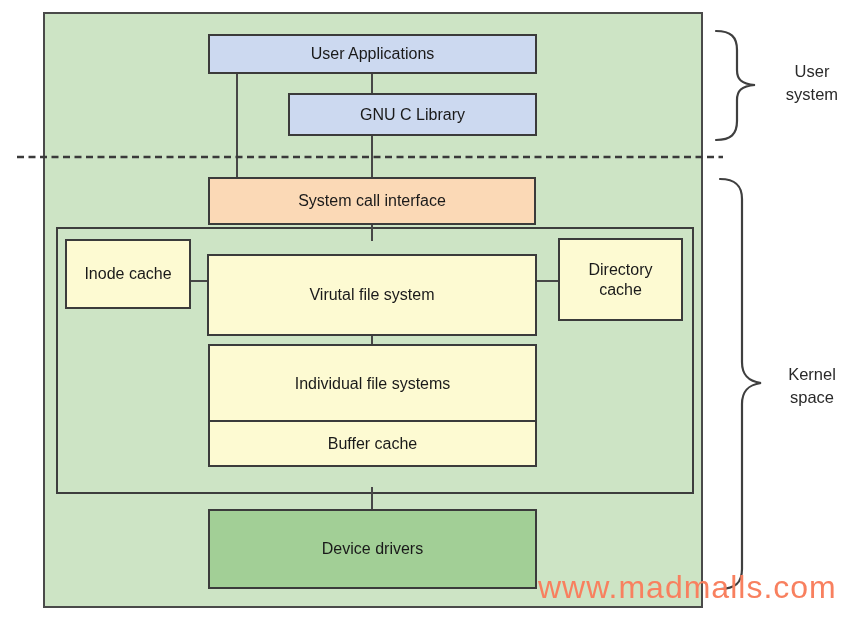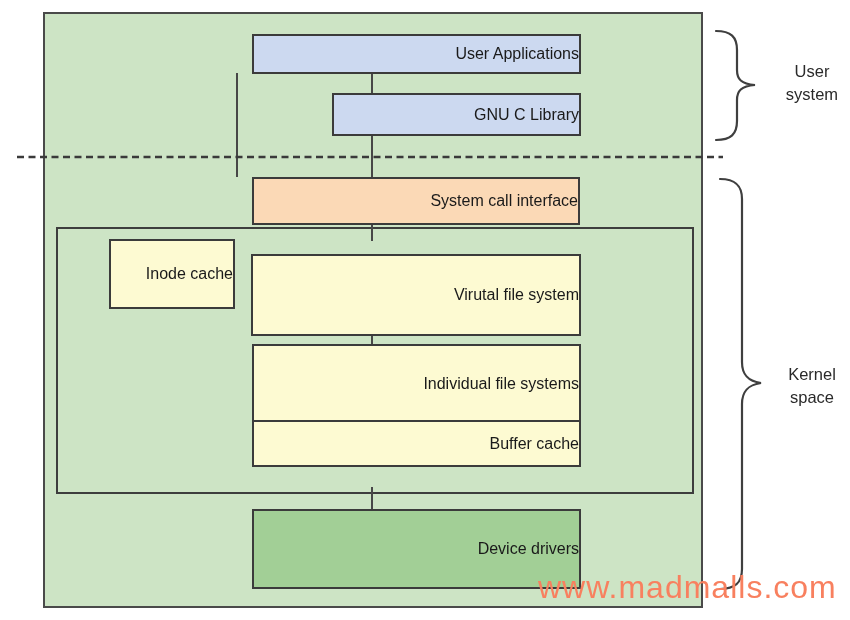--- a/index.html
+++ b/index.html
@@ -11,22 +11,22 @@
     position:absolute;left:43px;top:12px;width:660px;height:596px;
     background:#cde4c5;border:2px solid #4a4a4a;box-sizing:border-box;
   }
   .kernel-outline{
     position:absolute;left:56px;top:227px;width:638px;height:267px;
     border:2px solid #3d3d3d;box-sizing:border-box;background:transparent;
   }
   svg.overlay{position:absolute;left:0;top:0;z-index:2;}
   .box{
     position:absolute;z-index:3;box-sizing:border-box;border:2px solid #3b3b3b;
-    display:flex;align-items:center;justify-content:flex-end;text-align:center;
-    font-size:16px;line-height:20px;color:#1a1a1a;margin-left:44px;
+    display:flex;align-items:center;justify-content:center;text-align:center;
+    font-size:16px;line-height:20px;color:#1a1a1a;
   }
   .box-blue{background:#ccd9f0;}
   .box-peach{background:#fbd9b6;}
   .box-yellow{background:#fdfad2;}
   .box-green{background:#a2cf96;}
   .wrap-narrow{max-width:100px;display:inline-block;}
   .region-label{
     position:absolute;z-index:3;width:76px;text-align:center;
     font-size:16.5px;line-height:23px;color:#2a2a2a;
   }
@@ -88,20 +88,23 @@
   </div>
 
   <div class="box box-yellow" style="left:65px;top:239px;width:126px;height:70px">
     <span>Inode cache</span>
   </div>
 
   <div class="box box-yellow" style="left:207px;top:254px;width:330px;height:82px">
     <span>Virutal file system</span>
   </div>
 
+  <div class="box box-yellow" style="left:558px;top:238px;width:125px;height:83px">
+    <span class="wrap-narrow">Directory cache</span>
+  </div>
 
   <div class="box box-yellow" style="left:208px;top:344px;width:329px;height:80px">
     <span>Individual file systems</span>
   </div>
 
   <div class="box box-yellow" style="left:208px;top:420px;width:329px;height:47px">
     <span>Buffer cache</span>
   </div>
 
   <div class="box box-green" style="left:208px;top:509px;width:329px;height:80px">

